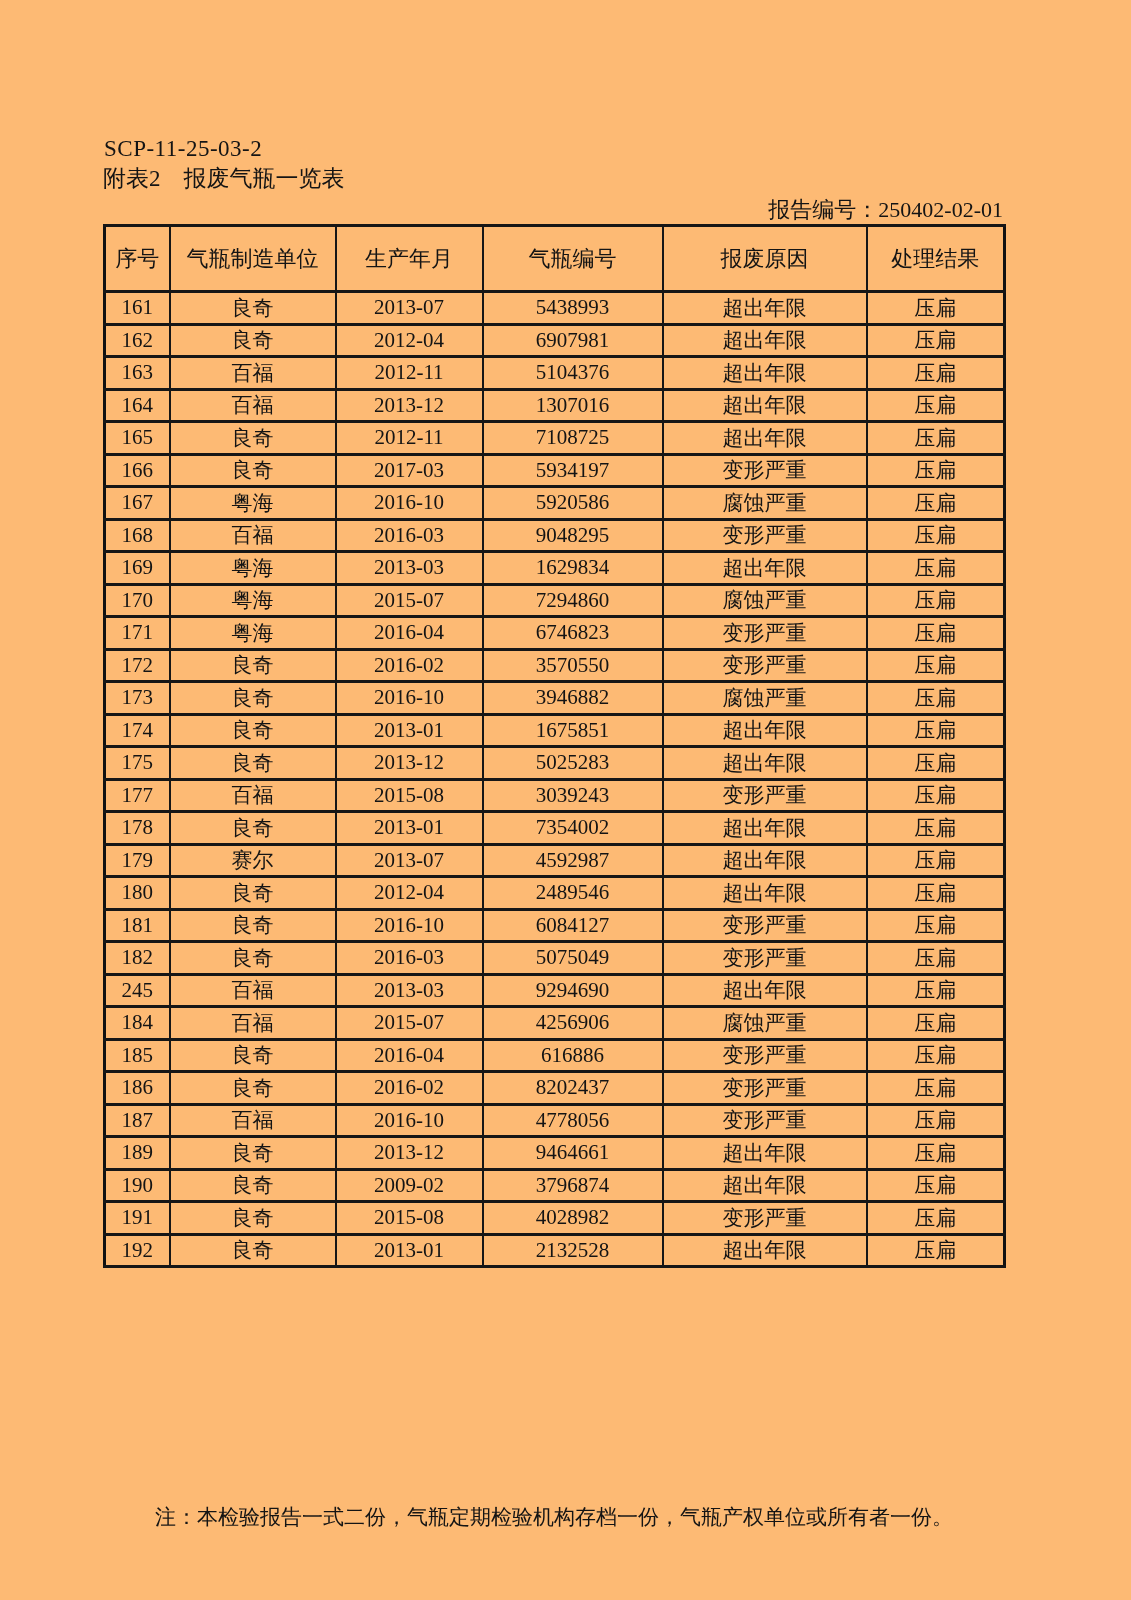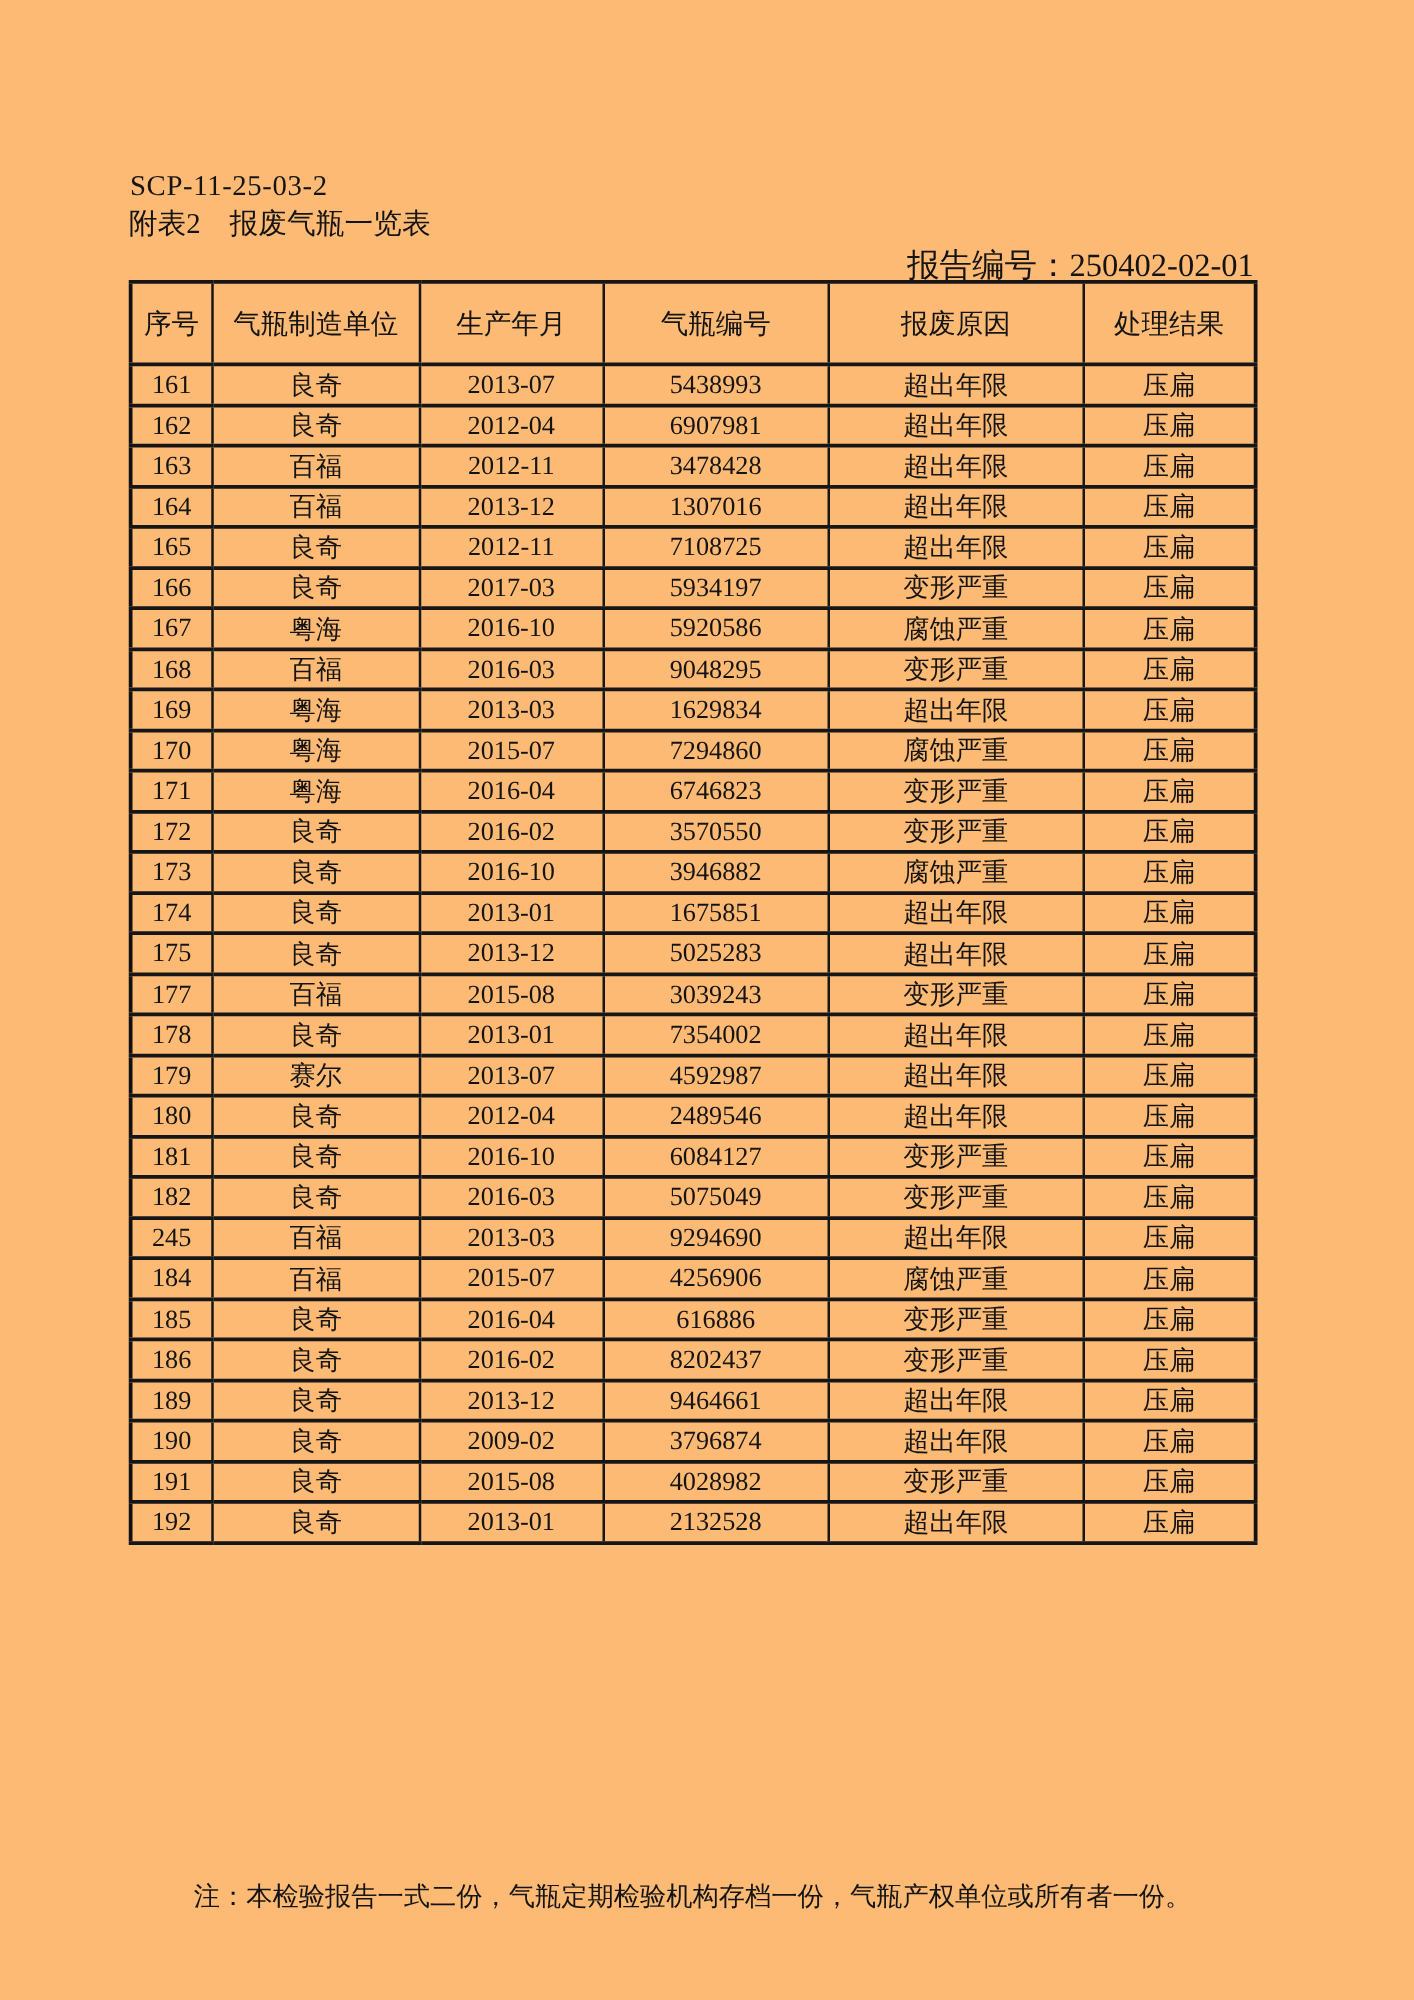--- a/index.html
+++ b/index.html
@@ -34,21 +34,21 @@
     font-weight: normal;
     margin: 0;
     white-space: nowrap;
   }
   .report-no {
     position: absolute;
     left: 103px;
     top: 195px;
     width: 900px;
     text-align: right;
-    font-size: 26px;
+    font-size: 22px;
     white-space: nowrap;
   }
   table.scrap-table {
     position: absolute;
     left: 103px;
     top: 224px;
     width: 900px;
     border-collapse: collapse;
     table-layout: fixed;
     font-size: 21px;
@@ -130,21 +130,21 @@
           <td>良奇</td>
           <td>2012-04</td>
           <td>6907981</td>
           <td>超出年限</td>
           <td>压扁</td>
         </tr>
         <tr>
           <td>163</td>
           <td>百福</td>
           <td>2012-11</td>
-          <td>3478428</td>
+          <td>5104376</td>
           <td>超出年限</td>
           <td>压扁</td>
         </tr>
         <tr>
           <td>164</td>
           <td>百福</td>
           <td>2013-12</td>
           <td>1307016</td>
           <td>超出年限</td>
           <td>压扁</td>
@@ -311,20 +311,28 @@
         </tr>
         <tr>
           <td>186</td>
           <td>良奇</td>
           <td>2016-02</td>
           <td>8202437</td>
           <td>变形严重</td>
           <td>压扁</td>
         </tr>
         <tr>
+          <td>187</td>
+          <td>百福</td>
+          <td>2016-10</td>
+          <td>4778056</td>
+          <td>变形严重</td>
+          <td>压扁</td>
+        </tr>
+        <tr>
           <td>189</td>
           <td>良奇</td>
           <td>2013-12</td>
           <td>9464661</td>
           <td>超出年限</td>
           <td>压扁</td>
         </tr>
         <tr>
           <td>190</td>
           <td>良奇</td>

